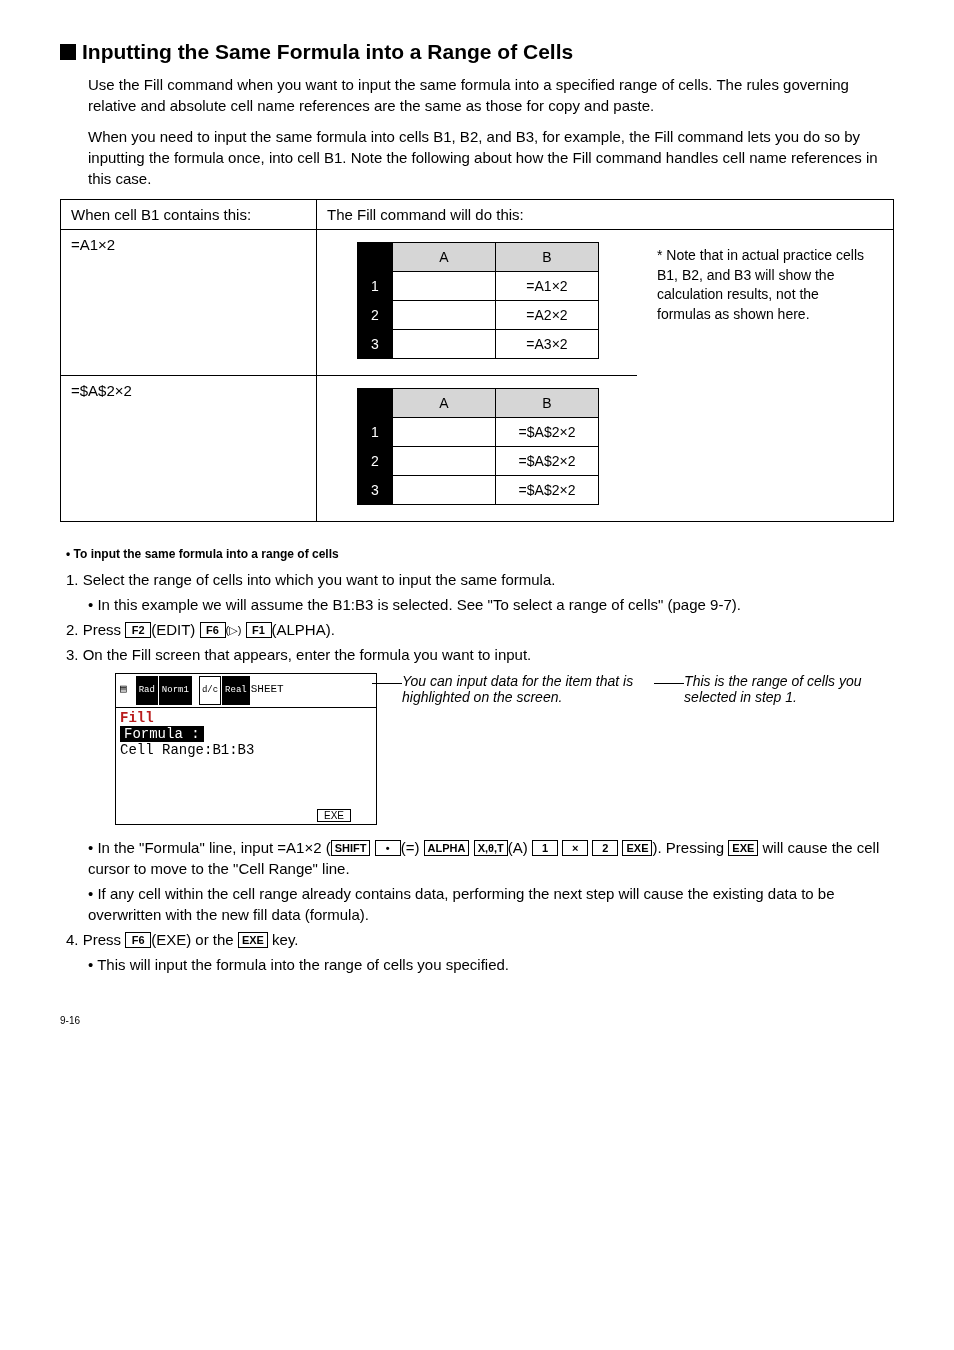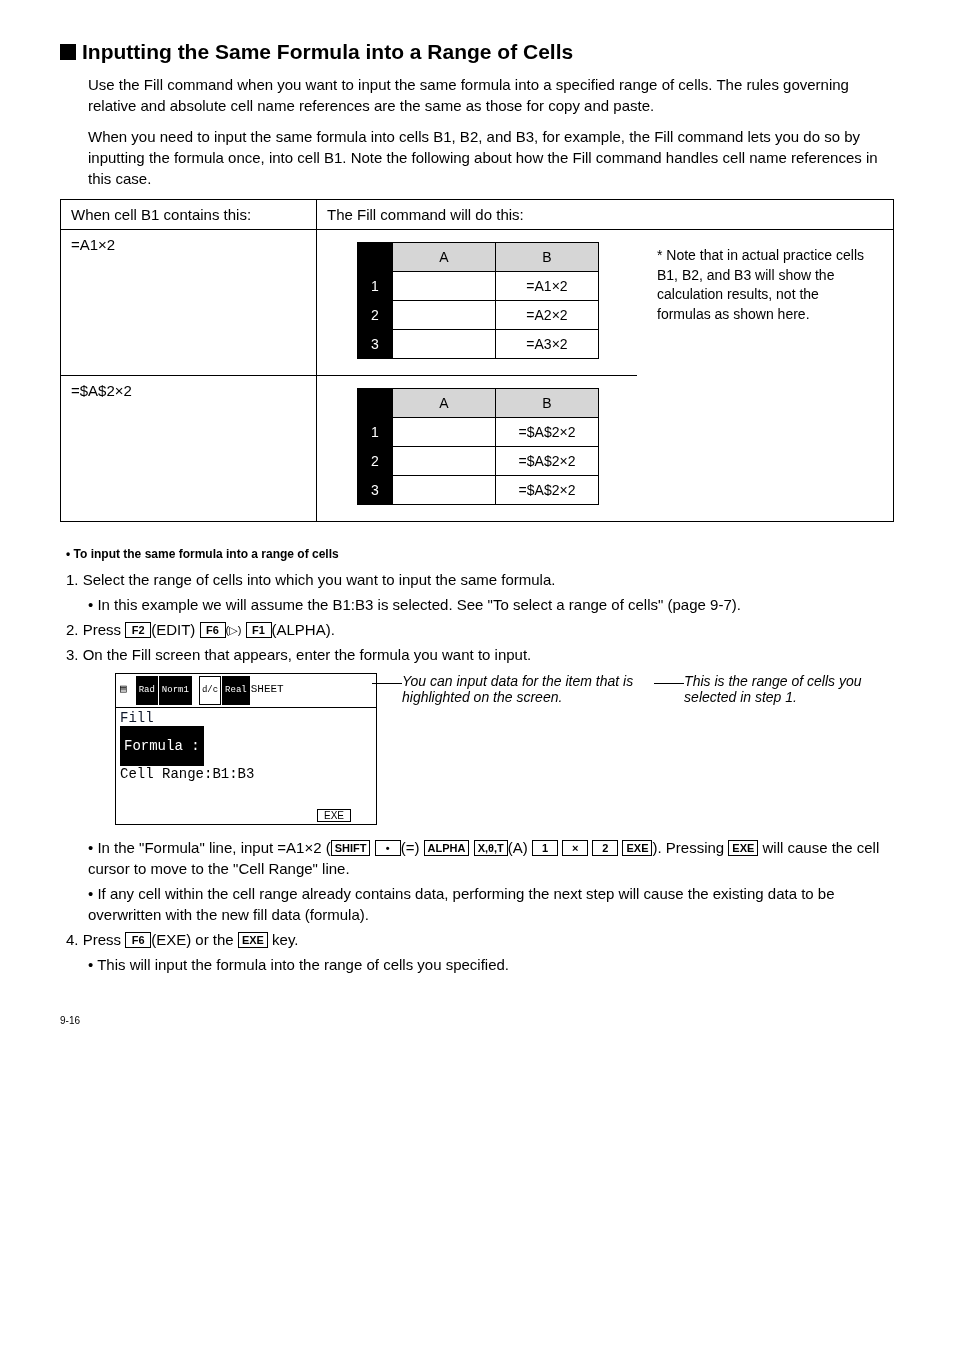--- a/index.html
+++ b/index.html
@@ -127,28 +127,28 @@
   .tag.inv {
     background: #000;
     color: #fff;
   }
   .calcscreen .body {
     padding: 2px 4px;
     height: 95px;
     position: relative;
   }
   .calcscreen .fill {
-    color: #0f172a;
-    font-weight: normal;
+    color: #b91c1c;
+    font-weight: bold;
   }
   .calcscreen .row-hi {
     background: #000;
     color: #fff;
     display: inline-block;
-    padding: 12px 4px;
+    padding: 0 4px;
   }
   .calcscreen .footer {
     text-align: right;
     padding: 2px 25px 2px 4px;
     font-size: 11px;
   }
   .exebtn {
     display: inline-block;
     border: 1px solid #000;
     padding: 0 6px;

